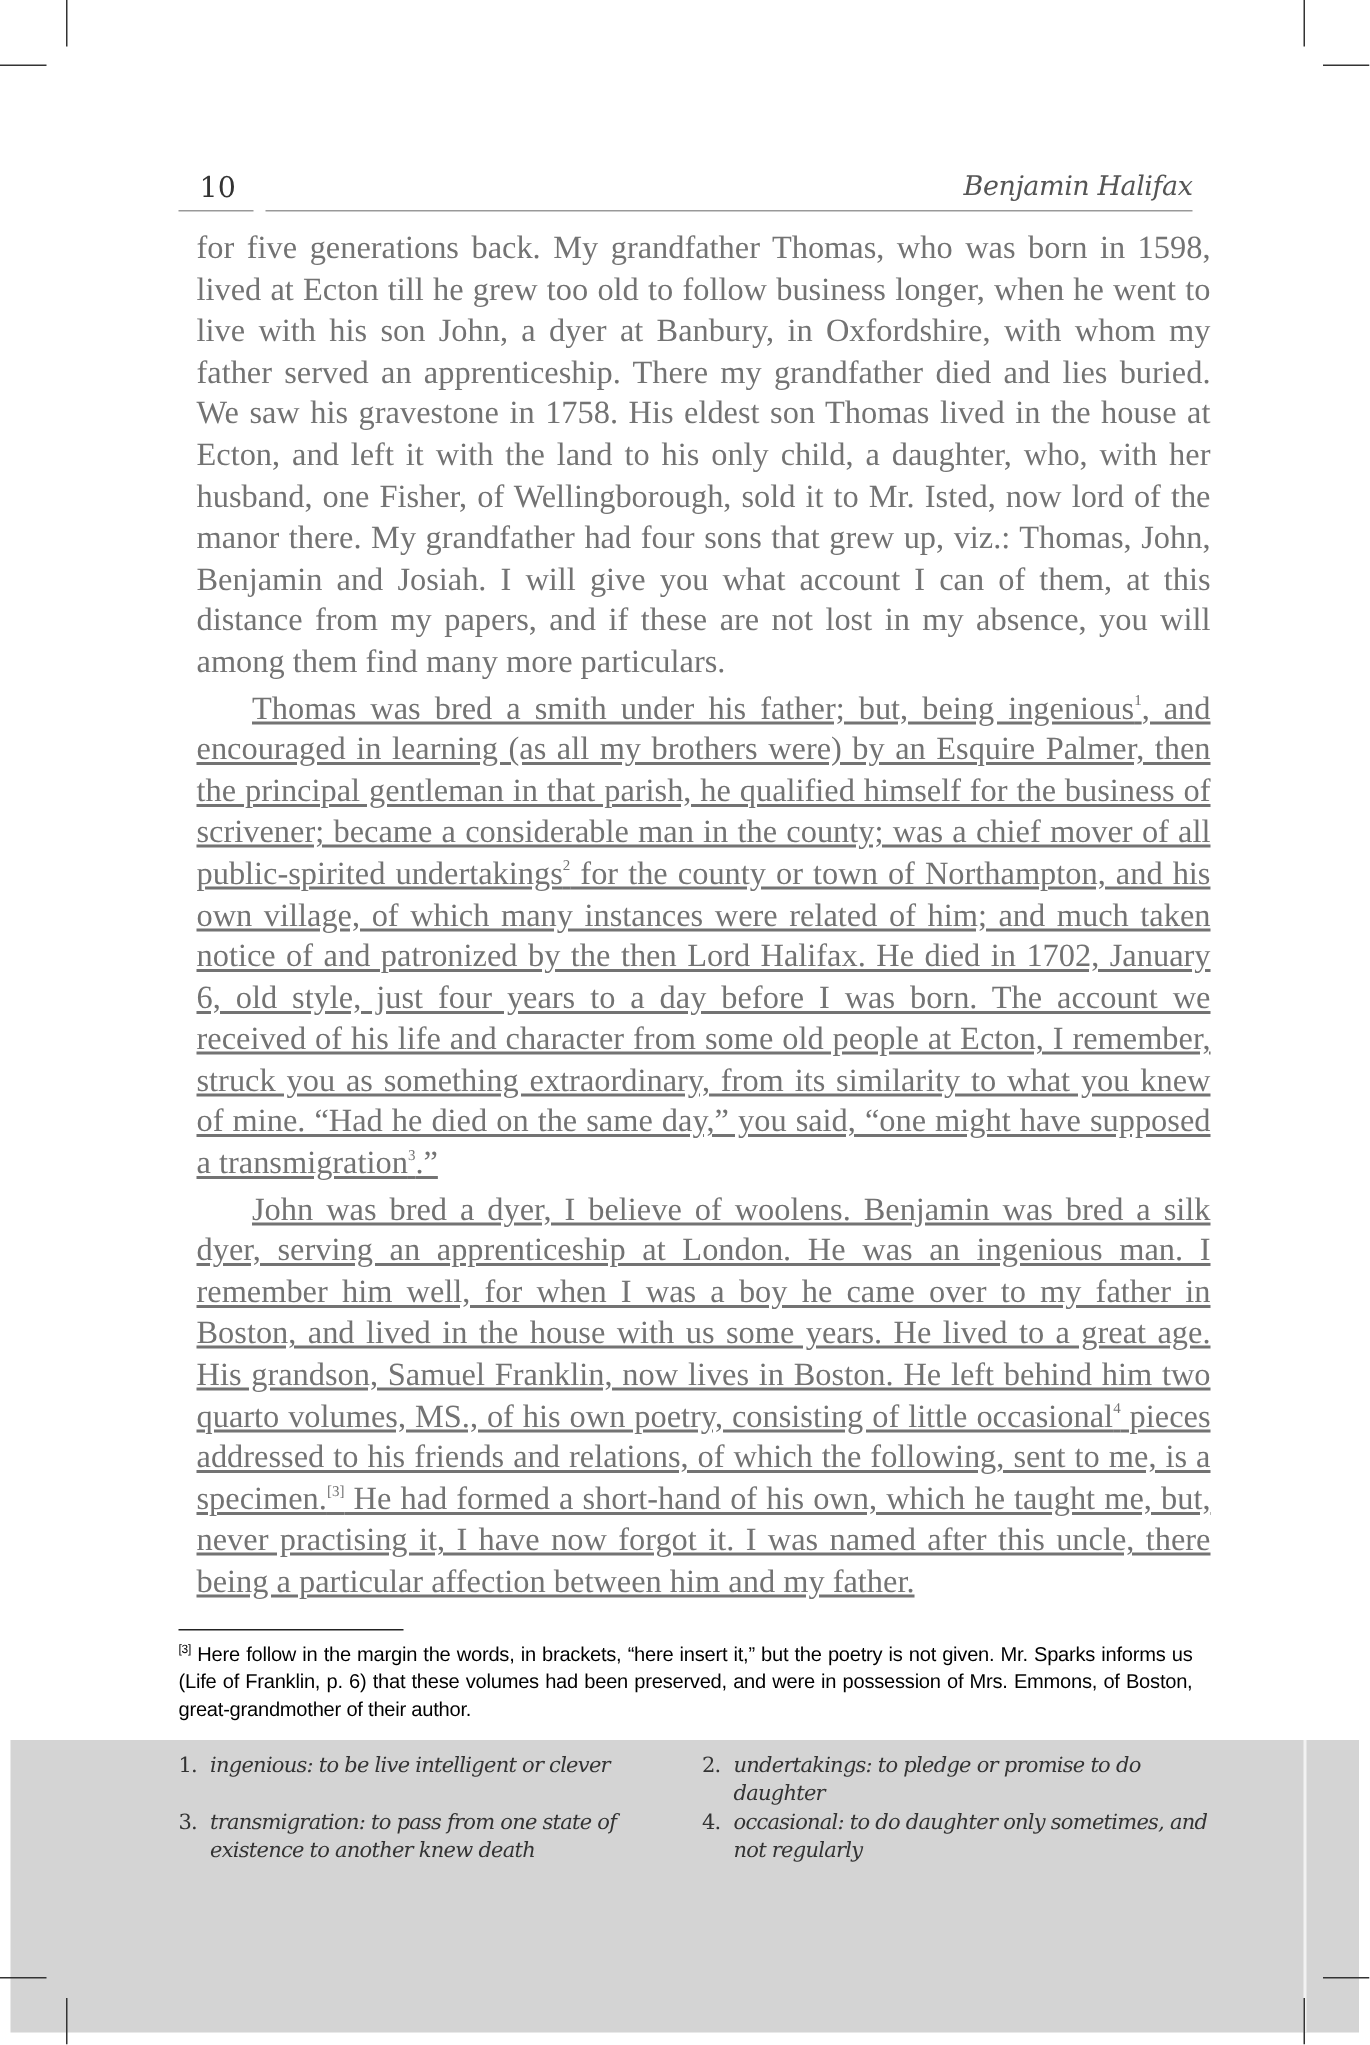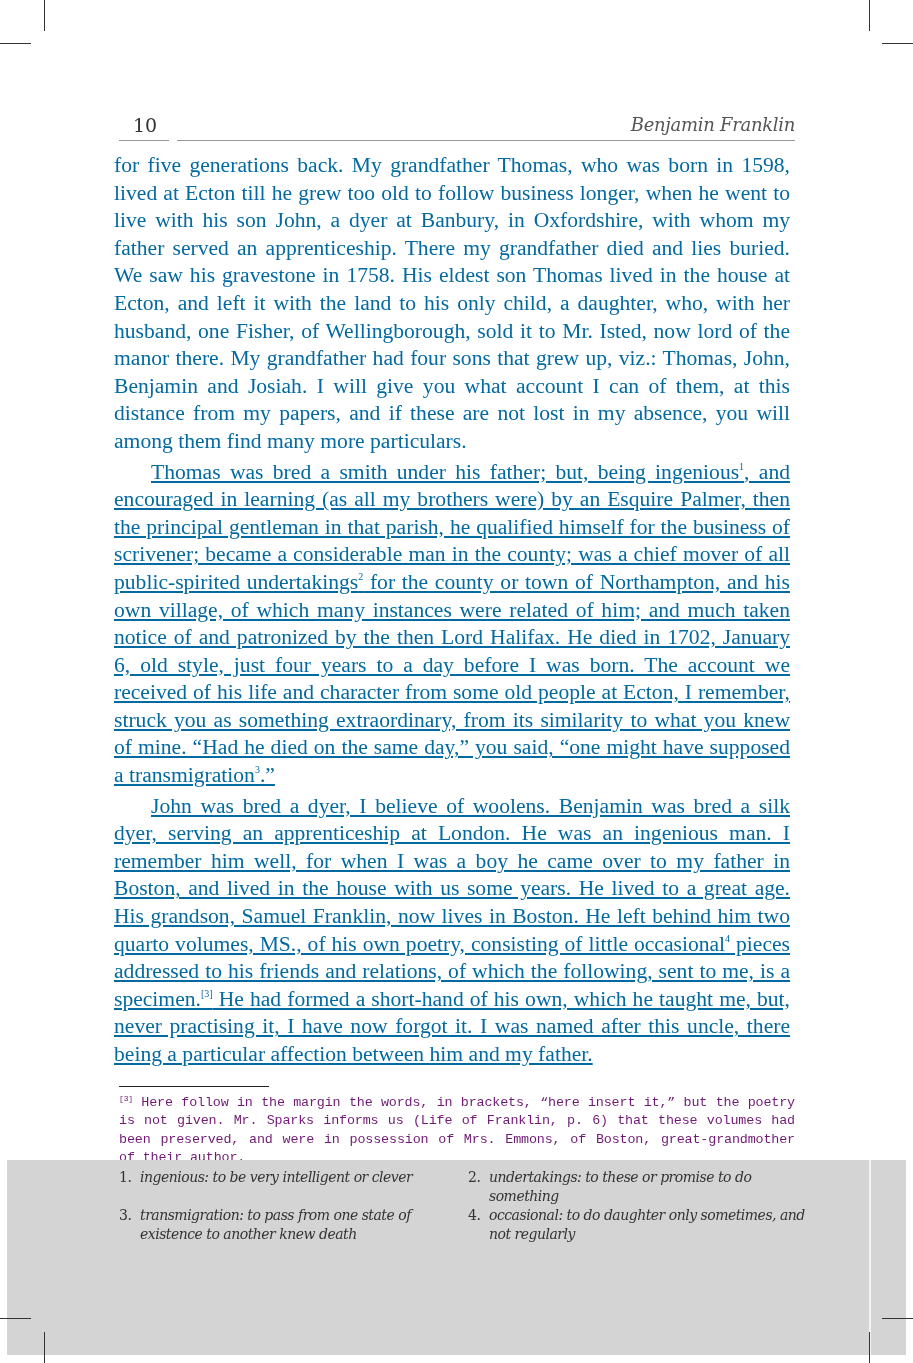--- a/index.html
+++ b/index.html
@@ -5,26 +5,26 @@
   html, body { margin: 0; padding: 0; background: #ffffff; }
   body { width: 913px; height: 1363px; position: relative; overflow: hidden; }
   .crop { position: absolute; background: #333; }
   .crop.v { width: 1px; }
   .crop.h { height: 1px; }
   .header { position: absolute; left: 119px; top: 113px; width: 676px; height: 30px; }
   .page-num { position: absolute; left: 14px; top: 0; font-family: "DejaVu Serif", serif; font-size: 19px; color: #333; line-height: 24px; }
   .running-title { position: absolute; right: 0; top: 0; font-family: "DejaVu Serif", serif; font-style: italic; font-size: 18px; color: #555; line-height: 24px; letter-spacing: -0.3px; }
   .rule-left { position: absolute; left: 0; top: 27px; width: 50px; height: 1px; background: #999; }
   .rule-right { position: absolute; left: 58px; top: 27px; width: 618px; height: 1px; background: #999; }
-  .body-text { position: absolute; left: 114px; top: 152px; width: 676px; font-family: "Liberation Serif", serif; font-size: 21.6px; line-height: 27.6px; color: #0369a1; text-align: justify; }
+  .body-text { position: absolute; left: 131px; top: 152px; width: 676px; font-family: "Liberation Serif", serif; font-size: 21.6px; line-height: 27.6px; color: #737373; text-align: justify; }
   .body-text p { margin: 0 0 3px 0; }
   .body-text p.indent { text-indent: 37px; text-decoration: underline; }
   sup.fn { font-size: 10px; line-height: 0; vertical-align: 9px; }
   .fn-rule { position: absolute; left: 119px; top: 1086px; width: 150px; height: 1px; background: #222; }
-  .footnote { position: absolute; left: 119px; top: 1094px; width: 676px; font-family: Liberation Mono, monospace; font-size: 13.4px; line-height: 18.3px; color: #701a75; text-align: justify; letter-spacing: -0.15px; }
+  .footnote { position: absolute; left: 119px; top: 1094px; width: 676px; font-family: Liberation Sans, sans-serif; font-size: 13.4px; line-height: 18.3px; color: #000000; text-align: justify; letter-spacing: -0.15px; }
   .footnote sup { font-size: 8px; vertical-align: 5px; line-height: 0; }
   .gloss-box { position: absolute; left: 7px; top: 1160px; width: 899px; height: 195px; background: #d4d4d4; }
   .gloss-divider { position: absolute; left: 862px; top: 0; width: 2px; height: 195px; background: #f2f2f2; }
   .gloss { position: absolute; font-family: "DejaVu Serif", serif; font-style: italic; font-size: 14px; line-height: 18.5px; color: #333; letter-spacing: -0.5px; }
   .gloss .num { position: absolute; left: 0; top: 0; font-style: normal; }
   .gloss .txt { display: block; padding-left: 21px; }
   .g1 { left: 112px; top: 8px; width: 330px; }
   .g2 { left: 461px; top: 8px; width: 340px; }
   .g3 { left: 112px; top: 46px; width: 330px; }
   .g4 { left: 461px; top: 46px; width: 340px; }
@@ -32,43 +32,43 @@
 </head>
 <body>
 
 <div class="crop v" style="left:44px;top:0;height:31px;"></div>
 <div class="crop h" style="left:0;top:43px;width:31px;"></div>
 <div class="crop v" style="left:869px;top:0;height:31px;"></div>
 <div class="crop h" style="left:882px;top:43px;width:31px;"></div>
 
 <div class="header">
   <span class="page-num">10</span>
-  <span class="running-title">Benjamin Franklin</span>
+  <span class="running-title">Benjamin Halifax</span>
   <div class="rule-left"></div>
   <div class="rule-right"></div>
 </div>
 
 <div class="body-text">
   <p><span>for five generations back. My grandfather Thomas, who was born in 1598, lived at Ecton till he grew too old to follow business longer, when he went to live with his son John, a dyer at Banbury, in Oxfordshire, with whom my father served an apprenticeship. There my grandfather died and lies buried. We saw his gravestone in 1758. His eldest son Thomas lived in the house at Ecton, and left it with the land to his only child, a daughter, who, with her husband, one Fisher, of Wellingborough, sold it to Mr. Isted, now lord of the manor there. My grandfather had four sons that grew up, viz.: Thomas, John, Benjamin and Josiah. I will give you what account I can of them, at this distance from my papers, and if these are not lost in my absence, you will among them find many more particulars.</span></p>
   <p class="indent"><span>Thomas was bred a smith under his father; but, being ingenious</span><sup class="fn">1</sup><span>, and encouraged in learning (as all my brothers were) by an Esquire Palmer, then the principal gentleman in that parish, he qualified himself for the business of scrivener; became a considerable man in the county; was a chief mover of all public-spirited undertakings</span><sup class="fn">2</sup><span> for the county or town of Northampton, and his own village, of which many instances were related of him; and much taken notice of and patronized by the then Lord Halifax. He died in 1702, January 6, old style, just four years to a day before I was born. The account we received of his life and character from some old people at Ecton, I remember, struck you as something extraordinary, from its similarity to what you knew of mine. “Had he died on the same day,” you said, “one might have supposed a transmigration</span><sup class="fn">3</sup><span>.”</span></p>
   <p class="indent"><span>John was bred a dyer, I believe of woolens. Benjamin was bred a silk dyer, serving an apprenticeship at London. He was an ingenious man. I remember him well, for when I was a boy he came over to my father in Boston, and lived in the house with us some years. He lived to a great age. His grandson, Samuel Franklin, now lives in Boston. He left behind him two quarto volumes, MS., of his own poetry, consisting of little occasional</span><sup class="fn">4</sup><span> pieces addressed to his friends and relations, of which the following, sent to me, is a specimen.</span><sup class="fn">[3]</sup><span> He had formed a short-hand of his own, which he taught me, but, never practising it, I have now forgot it. I was named after this uncle, there being a particular affection between him and my father.</span></p>
 </div>
 
 <div class="fn-rule"></div>
 <div class="footnote"><sup>[3]</sup><span> Here follow in the margin the words, in brackets, “here insert it,” but the poetry is not given. Mr. Sparks informs us (Life of Franklin, p. 6) that these volumes had been preserved, and were in possession of Mrs. Emmons, of Boston, great-grandmother of their author.</span></div>
 
 <div class="gloss-box">
   <div class="gloss-divider"></div>
   <div class="gloss g1">
     <span class="num">1.</span>
-    <span class="txt">ingenious: to be very intelligent or clever</span>
+    <span class="txt">ingenious: to be live intelligent or clever</span>
   </div>
   <div class="gloss g2">
     <span class="num">2.</span>
-    <span class="txt">undertakings: to these or promise to do something</span>
+    <span class="txt">undertakings: to pledge or promise to do daughter</span>
   </div>
   <div class="gloss g3">
     <span class="num">3.</span>
     <span class="txt">transmigration: to pass from one state of existence to another knew death</span>
   </div>
   <div class="gloss g4">
     <span class="num">4.</span>
     <span class="txt">occasional: to do daughter only sometimes, and not regularly</span>
   </div>
 </div>

